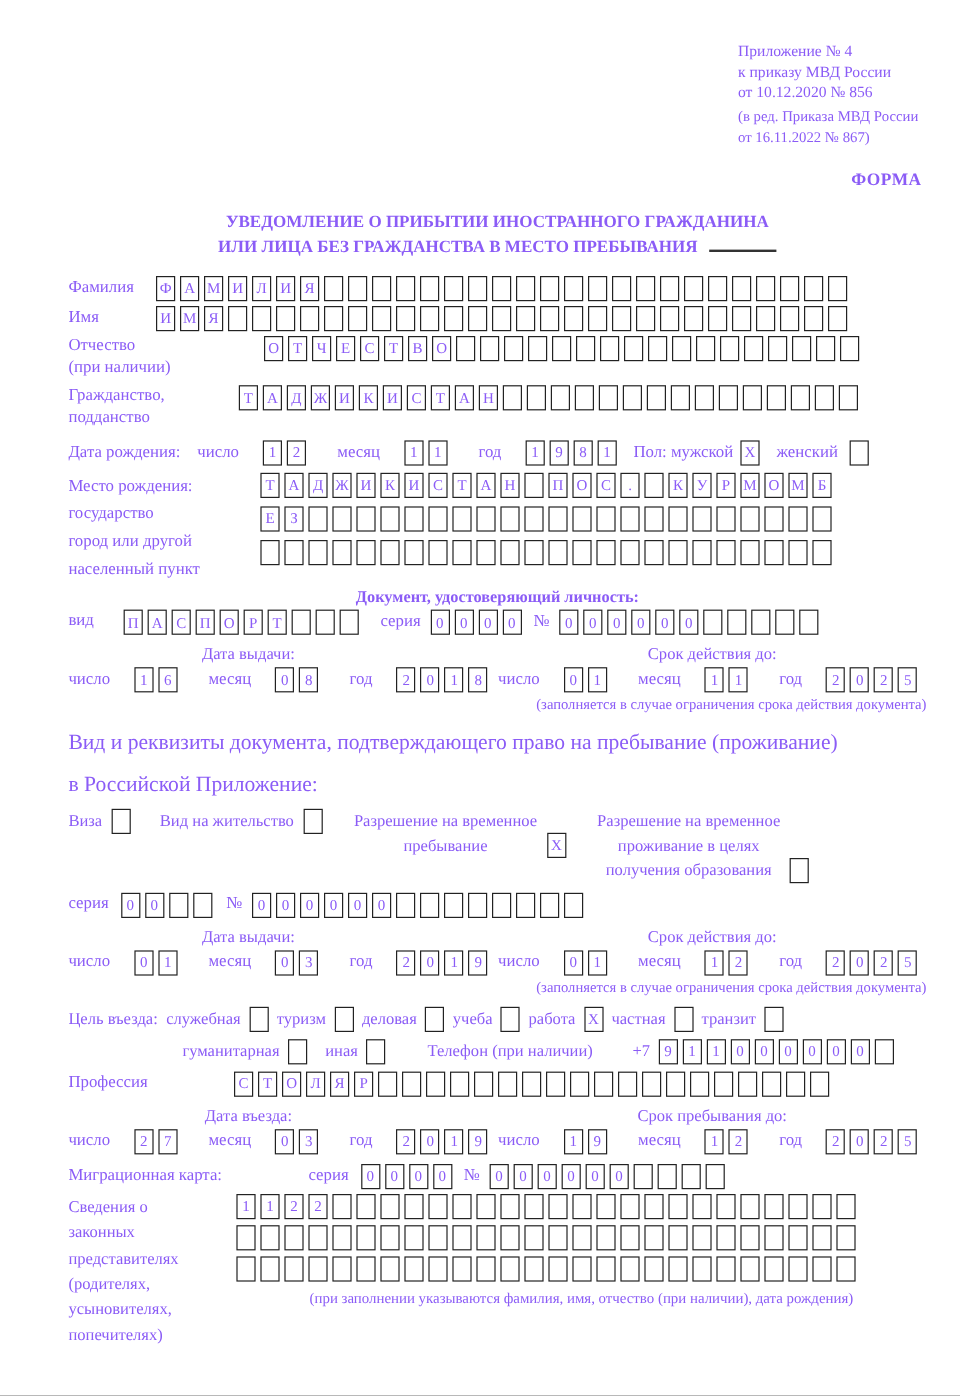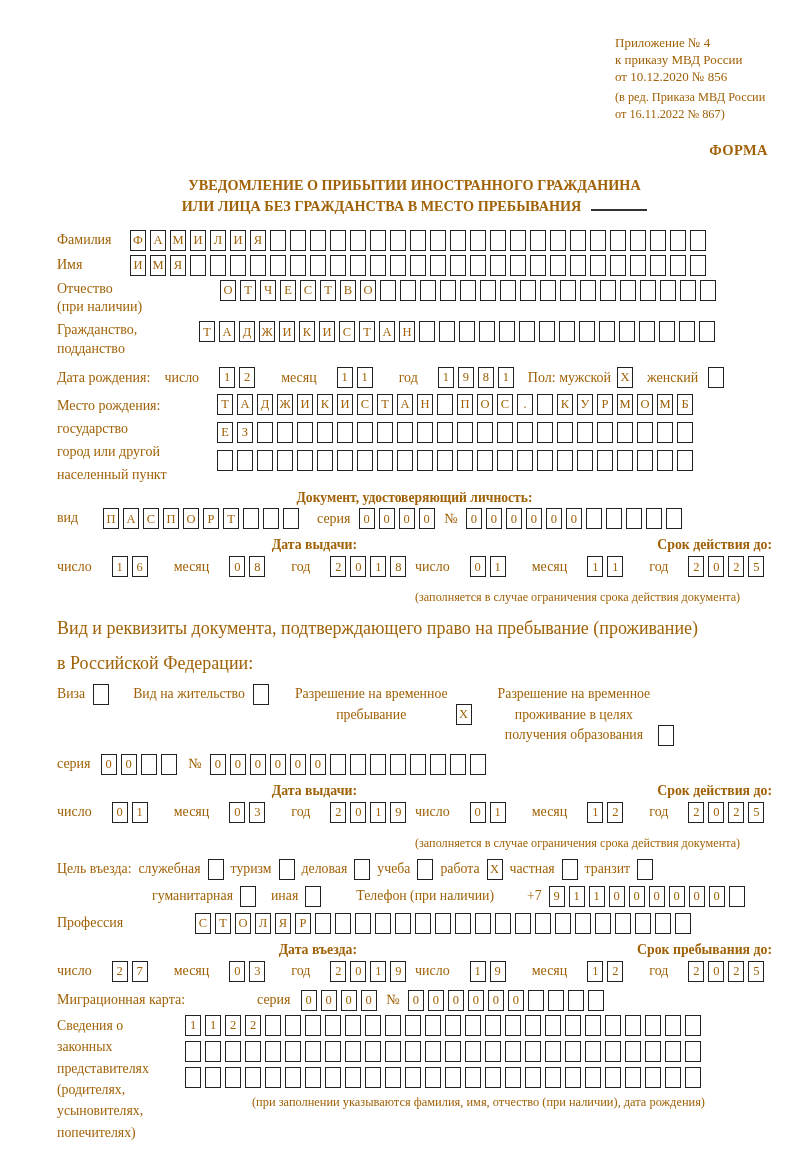--- a/index.html
+++ b/index.html
@@ -1,19 +1,19 @@
 <!DOCTYPE html>
 <html><head>
 <meta charset="utf-8">
 <style>
   * { margin:0; padding:0; box-sizing:border-box; }
   html,body { background:#888; }
   .page {
     width:800px; height:1163px; margin:0 auto; background:#ffffff;
-    font-family:"Liberation Serif","DejaVu Serif",serif; color:#a16207;
+    font-family:"Liberation Serif","DejaVu Serif",serif; color:#8b5cf6;
     padding:34px 28px 0 57px; overflow:hidden; position:relative;
   }
   
   .appendix { margin-left:558px; font-size:13px; line-height:1.32; }
   .appendix .small { font-size:12.3px; }
   .appendix .gap { height:4px; }
   .forma { text-align:right; font-weight:bold; font-size:14.5px; margin:20px 4px 0 0; letter-spacing:.4px; }
   .title { text-align:center; font-weight:bold; font-size:14.2px; line-height:1.5; margin-top:16px; }
   .blank-line { display:inline-block; width:56px; border-bottom:2px solid #333; height:12px; margin-left:10px; }
   .sec-heading { font-weight:bold; font-size:13.1px; margin-top:20px; letter-spacing:.2px; }
@@ -30,32 +30,32 @@
   .frow-top { align-items:flex-start;gap:17px; }
   .lblcol { flex:none; line-height:1.35; }
   .mt2{margin-top:2px}.mt4{margin-top:4px}.mt6{margin-top:6px}.mt8{margin-top:8px}.mt12{margin-top:12px}
 
   .dategrp { display:inline-flex; align-items:center; gap:20px; font-size:14px; }
   .dategrp .boxes { margin-right:6px; }
 
   .datecols { display:flex; margin-top:8px; }
   .dcol-l { width:358px; flex:none; }
   .dcol-r { flex:1; }
-  .dhead { text-align:right; font-size:13.8px; margin-bottom:3px;font-weight:bold; }
+  .dhead { text-align:center; font-size:13.8px; margin-bottom:3px; }
   .dhead-l { width:300px; }
-  .note { font-size:12.2px; text-align:left; margin-top:13px; white-space:nowrap; }
+  .note { font-size:12.2px; text-align:right; margin-top:3px; white-space:nowrap; }
 
   .center-bold { text-align:center; font-weight:bold; font-size:13.6px; }
 
   .opt { display:flex; align-items:flex-end; gap:8px; }
   .opt-label { text-align:center; line-height:1.5; font-size:13.8px; }
   .opts { display:flex; align-items:flex-start; gap:14px; margin-top:4px; }
 
   .purpose { display:flex; align-items:center; gap:7px; font-size:13.8px; flex-wrap:nowrap; }
-  .legal { display:flex; margin-top:4px; }
+  .legal { display:flex; margin-top:4px;gap:12px; }
   .legal .lblcol { width:128px; font-size:13.8px; line-height:1.55; }
   .legal-rows > div { margin-bottom:5px; }
   .footnote { font-size:12.4px; text-align:center; margin-top:2px; }
 </style>
 </head>
 <body>
 
 <div class="page">
 
   <div class="appendix">
@@ -412,21 +412,21 @@
             <span class="box">2</span>
             <span class="box">5</span>
           </span>
       </span>
       <div class="note">(заполняется в случае ограничения срока действия документа)</div>
     </div>
   </div>
 
   <div class="mt6" style="font-size:18px; line-height:1.9">
     <div>Вид и реквизиты документа, подтверждающего право на пребывание (проживание)</div>
-    <div>в Российской Федерации:</div>
+    <div>в Российской Приложение:</div>
   </div>
 
   <div class="opts">
     <div class="opt">
       <div class="opt-label">Виза</div>
       <span class="box"></span>
     </div>
     <div class="opt" style="margin-left:10px">
       <div class="opt-label">Вид на жительство</div>
       <span class="box"></span>

